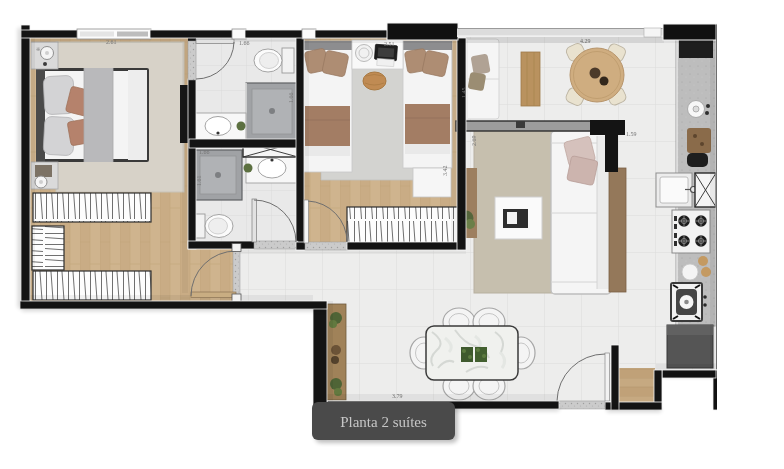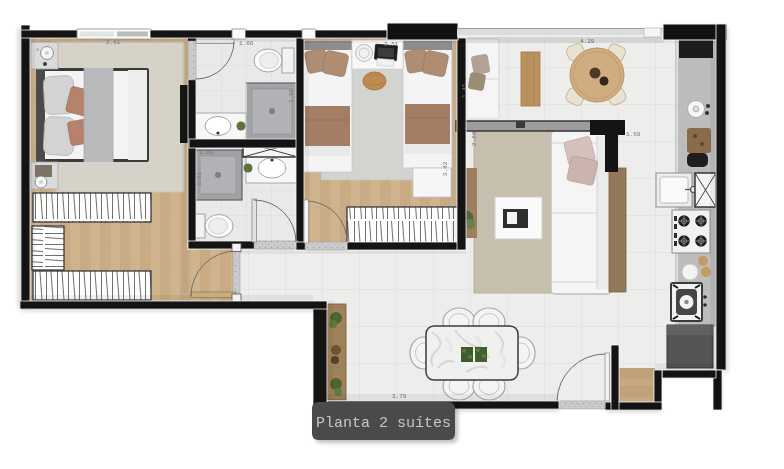--- a/index.html
+++ b/index.html
@@ -1,17 +1,17 @@
 <!DOCTYPE html>
 <html><head>
 <meta charset="utf-8">
 <style>
 html,body{margin:0;padding:0;background:#ffffff;}
-.wrap{width:784px;height:469px;position:relative;overflow:hidden;background:#fff;
-font-family:Liberation Mono, monospace;}
+.wrap{width:717px;height:469px;position:relative;overflow:hidden;background:#fff;
+font-family:Liberation Serif, serif;}
 svg{display:block;}
 </style>
 </head>
 <body>
 <div class="wrap">
 <svg width="784" height="469" viewBox="0 0 784 469" xmlns="http://www.w3.org/2000/svg">
 <defs>
 <pattern id="woodV" patternUnits="userSpaceOnUse" width="20" height="56">
   <rect width="20" height="56" fill="#ccb08a"></rect>
   <rect x="0" width="10" height="56" fill="#c9ac85"></rect>

